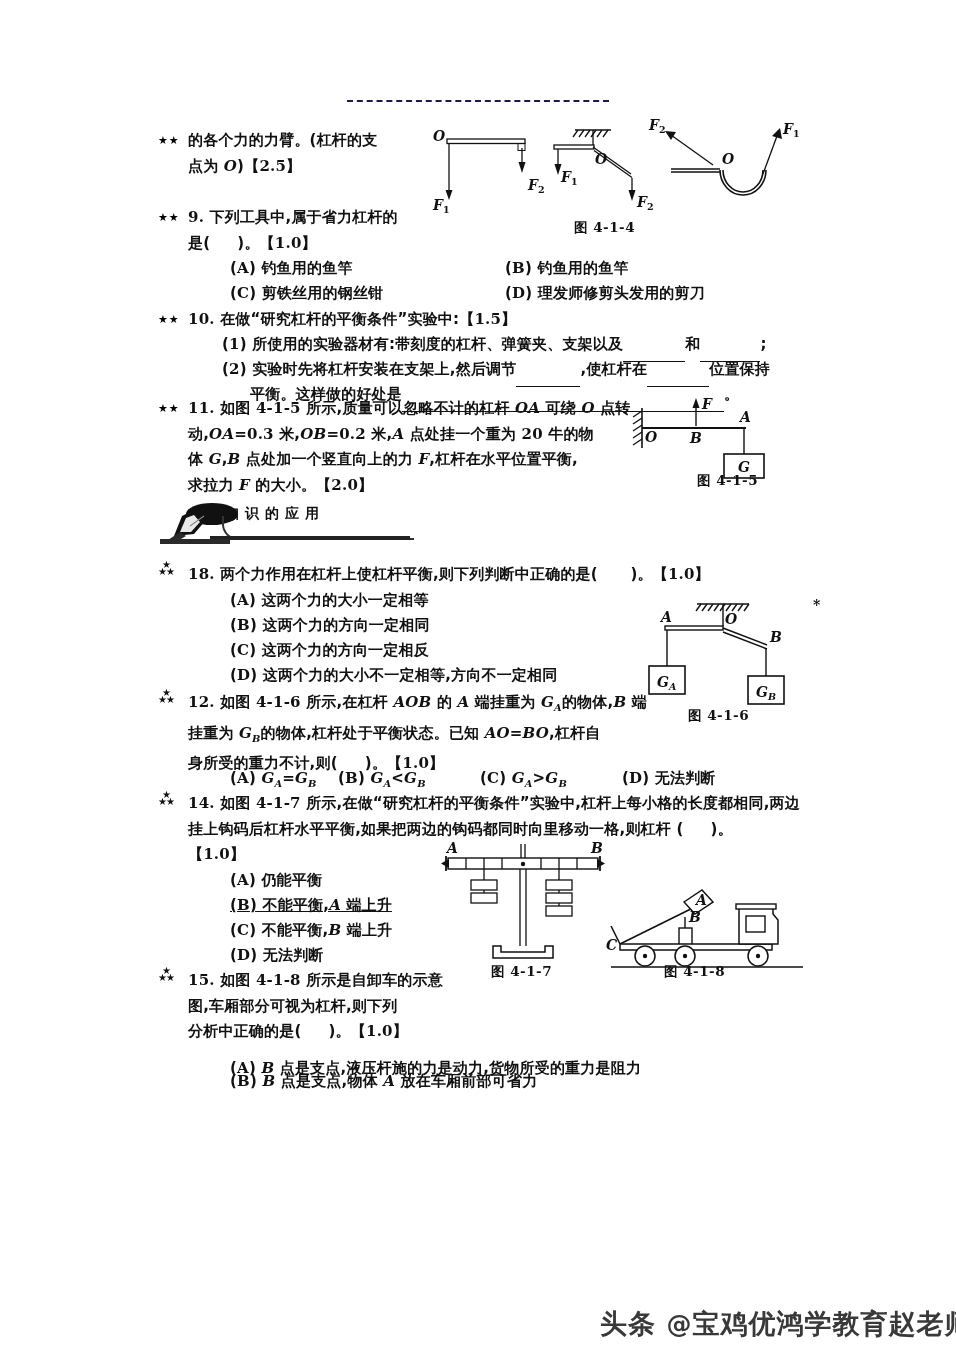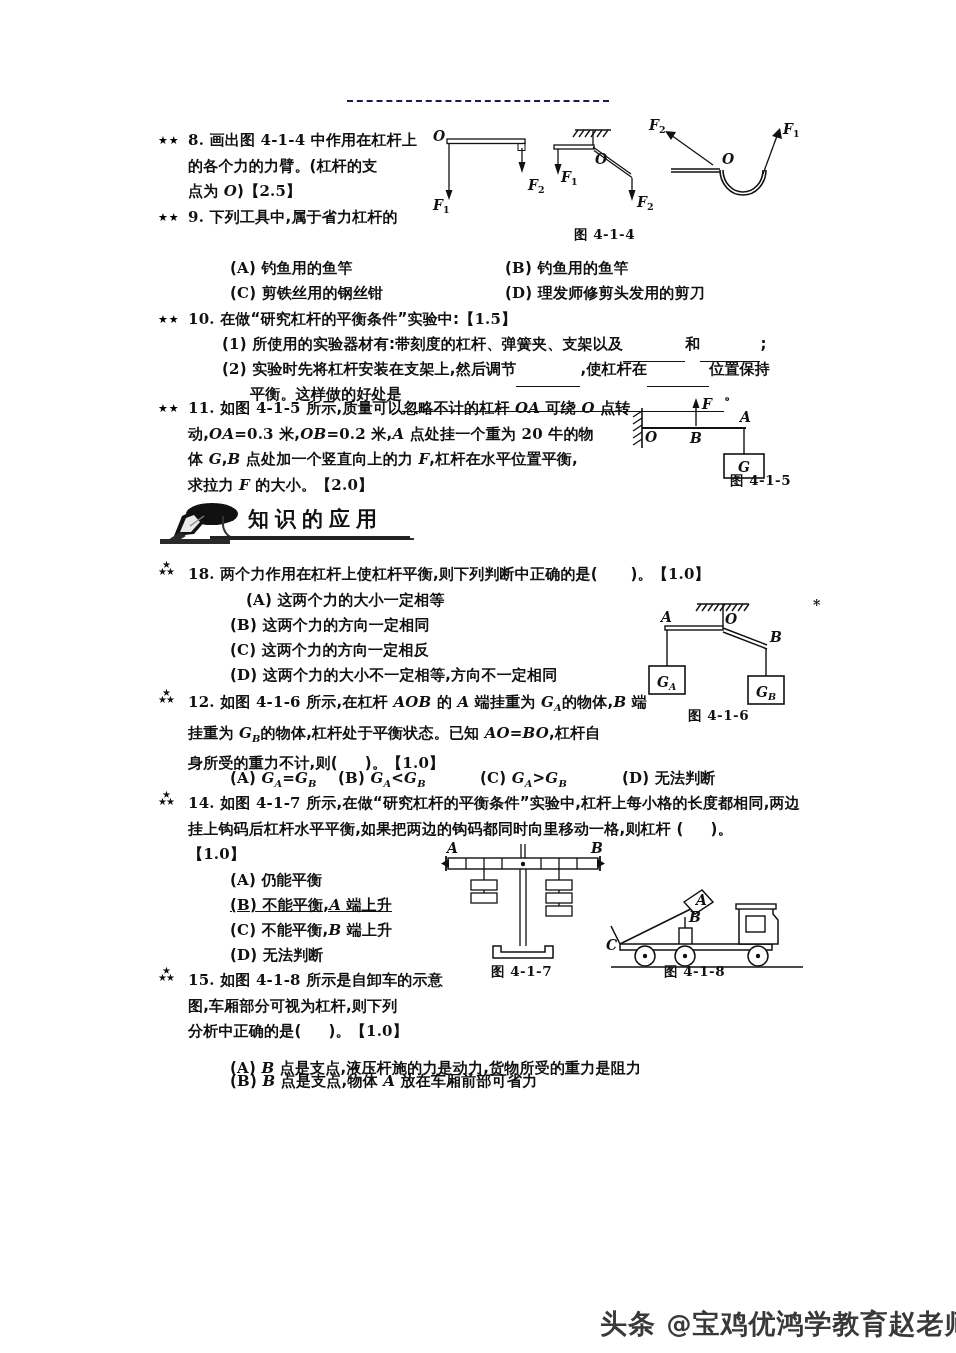--- a/index.html
+++ b/index.html
@@ -33,23 +33,23 @@
   .stars3 .s-top{left:4px;top:0px;}
   .stars3 .s-bl{left:0px;top:7px;}
   .stars3 .s-br{left:8px;top:7px;}
 
   
   .bl{display:inline-block;border-bottom:1.4px solid #111;vertical-align:-3px;}
 
   
   .sec{position:absolute;left:160px;top:498px;width:420px;height:46px;}
   .sec-title{
-    position:absolute;left:88px;top:7px;
+    position:absolute;left:65px;top:7px;
     font-family:"DejaVu Sans","Liberation Sans",sans-serif;
-    font-weight:700;font-size:21px;letter-spacing:6px;
+    font-weight:700;font-size:14px;letter-spacing:6px;
   }
   .sec-rule{position:absolute;left:50px;top:38px;width:200px;height:4px;background:#222;}
   .sec-rule2{position:absolute;left:0px;top:41px;width:70px;height:5px;background:#2a2a2a;}
   .sec-curve{position:absolute;left:62px;top:18px;width:190px;height:22px;
      border-left:2px solid #333;border-bottom:2px solid #333;border-bottom-left-radius:16px;}
 
   
   .cap{position:absolute;font-family:"DejaVu Sans","Liberation Sans",sans-serif;
        font-weight:700;font-size:13.5px;letter-spacing:.5px;white-space:nowrap;}
   .cap .fnum{font-family:"DejaVu Serif","Liberation Serif",serif;font-weight:600;}
@@ -68,28 +68,28 @@
 </style>
 </head>
 <body>
 
 <div class="page">
 
   <div class="top-rule"></div>
 
   <div class="stars2" style="left:158px;top:135px;">★★</div>
   <div class="blk q" style="left:188px;top:128px;width:250px;">
-    <div><span class="num">8.</span>&nbsp;画出图&nbsp;<span class="num">4-1-4</span>&nbsp;中作用在杠杆上</div>
     <div>的各个力的力臂。(杠杆的支</div>
     <div>点为&nbsp;<span class="it">O</span>)【<span class="num">2.5</span>】</div>
   </div>
 
   <div class="stars2" style="left:158px;top:212px;">★★</div>
   <div class="blk q" style="left:188px;top:205px;width:260px;">
     <div><span class="num">9.</span>&nbsp;下列工具中,属于省力杠杆的</div>
+    <div>是(&nbsp;&nbsp;&nbsp;&nbsp;&nbsp;)。【<span class="num">1.0</span>】</div>
   </div>
   <div class="blk q" style="left:230px;top:256px;">
     (<span class="num">A</span>)&nbsp;<span>钓鱼用的鱼竿</span>
   </div>
   <div class="blk q" style="left:505px;top:256px;">
     (<span class="num">B</span>)&nbsp;<span>钓鱼用的鱼竿</span>
   </div>
   <div class="blk q" style="left:230px;top:281px;">
     (<span class="num">C</span>)&nbsp;<span>剪铁丝用的钢丝钳</span>
   </div>
@@ -136,21 +136,21 @@
   </div>
 
   <div class="stars3" style="left:158px;top:560px;">
     <span class="s-top">★</span>
       <span class="s-bl">★</span>
       <span class="s-br">★</span>
   </div>
   <div class="blk q" style="left:188px;top:562px;">
     <span class="num">18.</span>&nbsp;两个力作用在杠杆上使杠杆平衡,则下列判断中正确的是(&nbsp;&nbsp;&nbsp;&nbsp;&nbsp;&nbsp;)。【<span class="num">1.0</span>】
   </div>
-  <div class="blk q" style="left:230px;top:588px;margin-left:16px;">
+  <div class="blk q" style="left:230px;top:588px;">
     (<span class="num">A</span>)&nbsp;<span>这两个力的大小一定相等</span>
   </div>
   <div class="blk q" style="left:230px;top:613px;">
     (<span class="num">B</span>)&nbsp;<span>这两个力的方向一定相同</span>
   </div>
   <div class="blk q" style="left:230px;top:638px;">
     (<span class="num">C</span>)&nbsp;<span>这两个力的方向一定相反</span>
   </div>
   <div class="blk q" style="left:230px;top:663px;">
     (<span class="num">D</span>)&nbsp;<span>这两个力的大小不一定相等,方向不一定相同</span>
@@ -271,21 +271,21 @@
         <text x="103" y="78">F<tspan font-size="9.5" dy="3" font-style="normal">2</tspan></text>
         <text x="170" y="52">O</text>
         <text x="136" y="70">F<tspan font-size="9.5" dy="3" font-style="normal">1</tspan></text>
         <text x="212" y="95">F<tspan font-size="9.5" dy="3" font-style="normal">2</tspan></text>
         <text x="297" y="52">O</text>
         <text x="358" y="22">F<tspan font-size="9.5" dy="3" font-style="normal">1</tspan></text>
         <text x="224" y="18">F<tspan font-size="9.5" dy="3" font-style="normal">2</tspan></text>
       </g>
     </svg>
   </div>
-  <div class="cap" style="left:574px;top:219px;margin-top:7px;">
+  <div class="cap" style="left:574px;top:219px;">
     <span>图</span>&nbsp;<span class="fnum">4-1-4</span>
   </div>
 
   <div class="fig" style="left:628px;top:396px;">
     <svg width="220" height="90" viewBox="0 0 220 90">
       <g stroke="#111" fill="none" stroke-width="1.4">
 
         <line x1="14" y1="12" x2="14" y2="52" stroke-width="1.6"></line>
         <line x1="14" y1="15" x2="5" y2="21"></line>
           <line x1="14" y1="22" x2="5" y2="28"></line>
@@ -304,21 +304,21 @@
       </g>
       <g font-family="DejaVu Serif, serif" font-style="italic" font-weight="700" font-size="14" fill="#111">
         <text x="17" y="46">O</text>
         <text x="62" y="47">B</text>
         <text x="112" y="26">A</text>
         <text x="74" y="13">F</text>
         <text x="110" y="76">G</text>
       </g>
     </svg>
   </div>
-  <div class="cap" style="left:698px;top:472px;padding-left:32px;">
+  <div class="cap" style="left:665px;top:472px;padding-left:32px;">
     <span>图</span>&nbsp;<span class="fnum">4-1-5</span>
   </div>
 
   <div class="fig" style="left:645px;top:588px;">
     <svg width="215" height="122" viewBox="0 0 215 122">
       <g stroke="#111" fill="none" stroke-width="1.4">
 
         <line x1="52" y1="16" x2="104" y2="16" stroke-width="1.5"></line>
         <line x1="56" y1="16" x2="51" y2="23"></line>
           <line x1="62" y1="16" x2="57" y2="23"></line>

